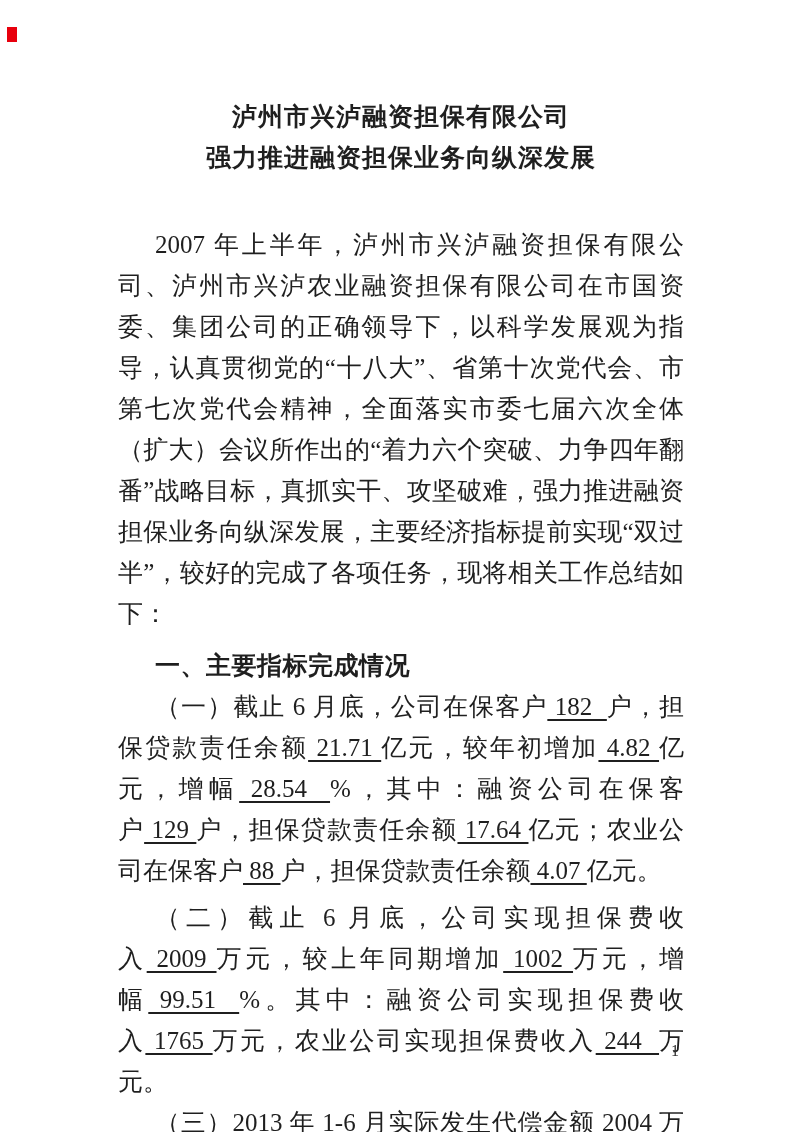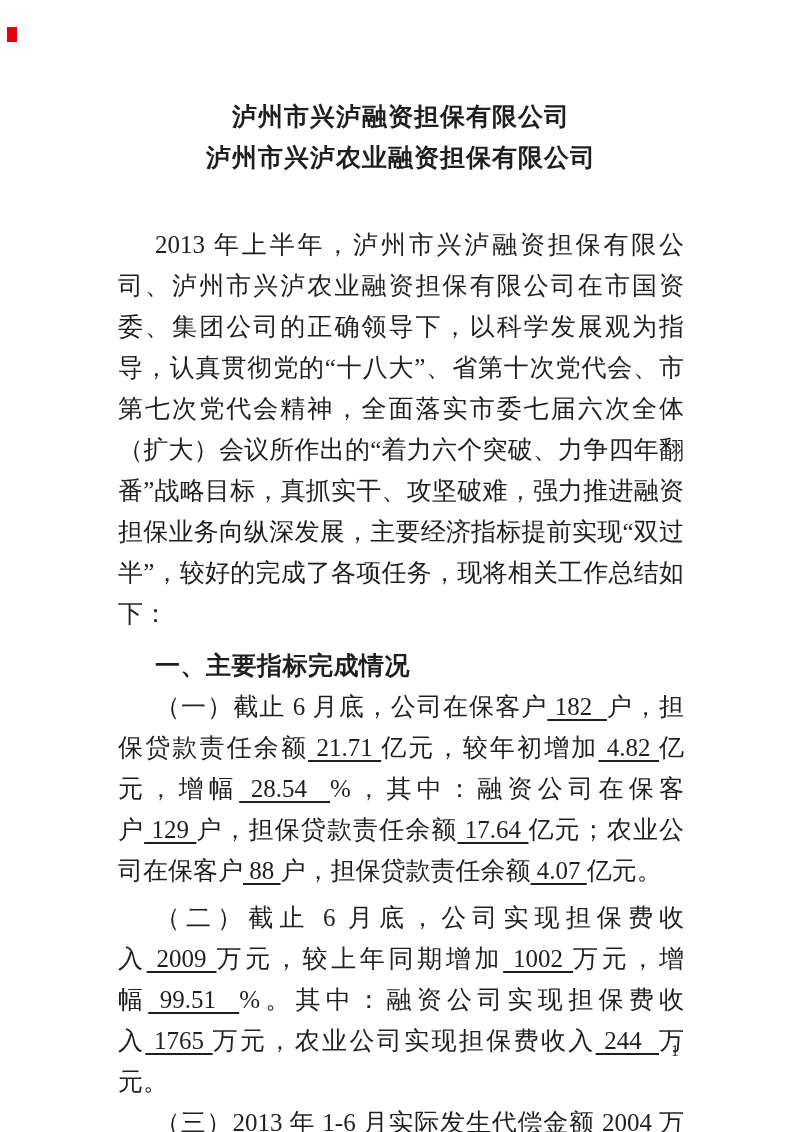--- a/index.html
+++ b/index.html
@@ -68,24 +68,24 @@
 <body>
 
 <div class="page">
 
   <div class="red-mark"></div>
 
   <div class="content">
 
     <div class="titles">
       <div class="title">泸州市兴泸融资担保有限公司</div>
-      <div class="title">泸州市兴泸农业融资担保有限公司</div>
+      <div class="title">强力推进融资担保业务向纵深发展</div>
     </div>
 
-    <p class="intro">2013 年上半年，泸州市兴泸融资担保有限公司、泸州市兴泸农业融资担保有限公司在市国资委、集团公司的正确领导下，以科学发展观为指导，认真贯彻党的“十八大”、省第十次党代会、市第七次党代会精神，全面落实市委七届六次全体（扩大）会议所作出的“着力六个突破、力争四年翻番”战略目标，真抓实干、攻坚破难，强力推进融资担保业务向纵深发展，主要经济指标提前实现“双过半”，较好的完成了各项任务，现将相关工作总结如下：</p>
+    <p class="intro">2007 年上半年，泸州市兴泸融资担保有限公司、泸州市兴泸农业融资担保有限公司在市国资委、集团公司的正确领导下，以科学发展观为指导，认真贯彻党的“十八大”、省第十次党代会、市第七次党代会精神，全面落实市委七届六次全体（扩大）会议所作出的“着力六个突破、力争四年翻番”战略目标，真抓实干、攻坚破难，强力推进融资担保业务向纵深发展，主要经济指标提前实现“双过半”，较好的完成了各项任务，现将相关工作总结如下：</p>
 
     <p class="heading">一、主要指标完成情况</p>
 
     <p class="para"><span>（一）截止 6 月底，公司在保客户</span><span class="u">&nbsp;182&nbsp;&nbsp;</span><span>户，担保贷款责任余额</span><span class="u">&nbsp;21.71&nbsp;</span><span>亿元，较年初增加</span><span class="u">&nbsp;4.82&nbsp;</span><span>亿元，增幅</span><span class="u">&nbsp;28.54&nbsp;&nbsp;</span><span>%，其中：融资公司在保客户</span><span class="u">&nbsp;129&nbsp;</span><span>户，担保贷款责任余额</span><span class="u">&nbsp;17.64&nbsp;</span><span>亿元；农业公司在保客户</span><span class="u">&nbsp;88&nbsp;</span><span>户，担保贷款责任余额</span><span class="u">&nbsp;4.07&nbsp;</span><span>亿元。</span></p>
 
     <p class="para para-2"><span>（二）截止 6 月底，公司实现担保费收入</span><span class="u">&nbsp;2009&nbsp;</span><span>万元，较上年同期增加</span><span class="u">&nbsp;1002&nbsp;</span><span>万元，增幅</span><span class="u">&nbsp;99.51&nbsp;&nbsp;</span><span>%。其中：融资公司实现担保费收入</span><span class="u">&nbsp;1765&nbsp;</span><span>万元，农业公司实现担保费收入</span><span class="u">&nbsp;244&nbsp;&nbsp;</span><span>万元。</span></p>
 
     <p class="para"><span>（三）2013 年 1-6 月实际发生代偿金额</span><span class="u">&nbsp;2004&nbsp;</span><span>万元，回收代偿</span><span class="u">&nbsp;540&nbsp;</span><span>万元。（农业公司回收）</span></p>
 
 

